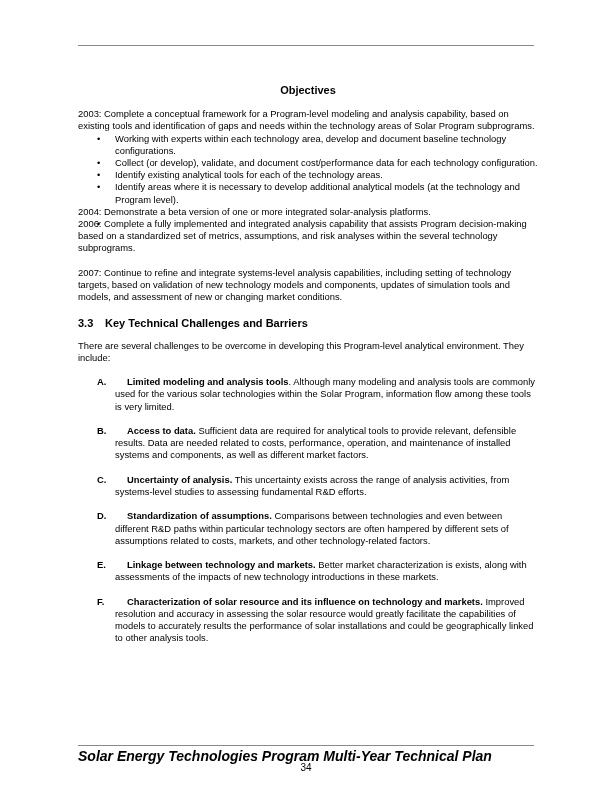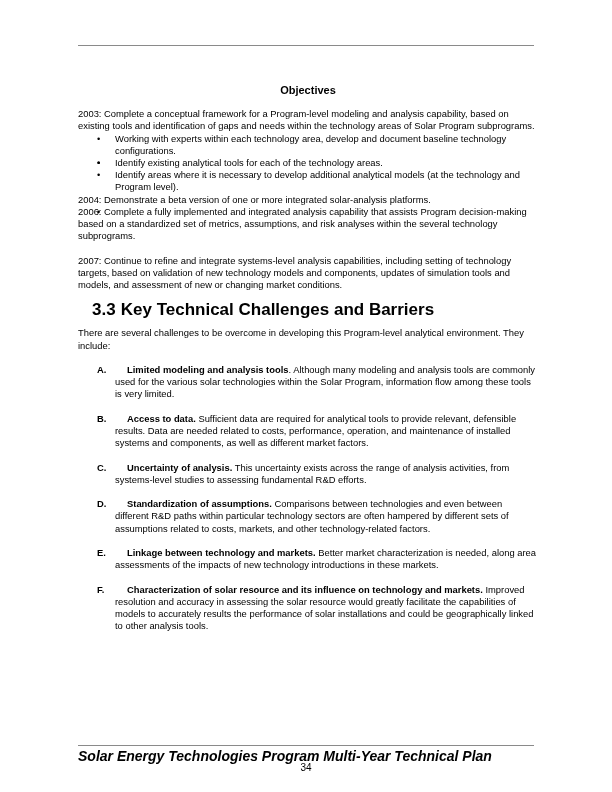--- a/index.html
+++ b/index.html
@@ -6,41 +6,41 @@
   body { width: 612px; height: 792px; position: relative; overflow: hidden;
          font-family: "Liberation Sans", sans-serif; color: #000; }
   .rule { position: absolute; left: 78px; width: 456px; height: 0; border-top: 1px solid #8a8a8a; }
   .content { position: absolute; left: 78px; top: 84px; width: 460px; font-size: 9.4px; line-height: 12.2px; }
   .h-obj { font-weight: bold; margin: 0 0 12px 0; font-size: 11px; text-align: center; }
   p { margin: 0; }
   .para { margin-bottom: 12.2px; }
   ul.bullets { list-style: none; margin: 0; padding: 0; }
   ul.bullets li { position: relative; padding-left: 37px; }
   ul.bullets li .dot { position: absolute; left: 19px; top: 0; }
-  .h33 { font-size: 17px; font-weight: bold; margin: 4px 0 10px 14px; line-height: 14px; }
+  .h33 { font-size: 11px; font-weight: bold; margin: 4px 0 10px 0; line-height: 14px; }
   .h33 .num { display: inline-block; width: 24px; }
   ol.alpha { list-style: none; margin: 12.2px 0 0 0; padding: 0; }
   ol.alpha li { position: relative; padding-left: 37px; margin-bottom: 12.2px; }
   ol.alpha li .ltr { position: absolute; left: 19px; top: 0; font-weight: bold; }
   ol.alpha li .lead { font-weight: bold; margin-left: 12px; }
   .footer-title { position: absolute; left: 78px; top: 748px; font-size: 14px; font-weight: bold; font-style: italic; }
   .page-num { position: absolute; left: 0; width: 612px; text-align: center; top: 762px; font-size: 10px; }
 </style>
 </head>
 <body>
 
 <div class="rule" style="top:45px"></div>
 
 <div class="content">
   <p class="h-obj">Objectives</p>
 
   <p>2003:  Complete a conceptual framework for a Program-level modeling and analysis capability, based on existing tools and identification of gaps and needs within the technology areas of Solar Program subprograms.</p>
   <ul class="bullets para">
     <li><span class="dot">•</span><span>Working with experts within each technology area, develop and document baseline technology configurations.</span></li>
-    <li><span class="dot">•</span></li>
+    <li><span class="dot">•</span><span>Collect (or develop), validate, and document cost/performance data for each technology configuration.</span></li>
     <li><span class="dot">•</span><span>Identify existing analytical tools for each of the technology areas.</span></li>
     <li><span class="dot">•</span><span>Identify areas where it is necessary to develop additional analytical models (at the technology and Program level).</span></li>
   </ul>
 
   <p>2004:  Demonstrate a beta version of one or more integrated solar-analysis platforms.</p>
   <ul class="bullets para">
     <li><span class="dot">•</span></li>
   </ul>
 
   <p class="para">2006:  Complete a fully implemented and integrated analysis capability that assists Program decision-making based on a standardized set of metrics, assumptions, and risk analyses within the several technology subprograms.</p>
@@ -48,20 +48,20 @@
 
   <h2 class="h33"><span class="num">3.3</span> <span>Key Technical Challenges and Barriers</span></h2>
 
   <p>There are several challenges to be overcome in developing this Program-level analytical environment. They include:</p>
 
   <ol class="alpha">
     <li><span class="ltr">A.</span><span class="lead">Limited modeling and analysis tools</span><span>.</span><span>  Although many modeling and analysis tools are commonly used for the various solar technologies within the Solar Program, information flow among these tools is very limited.</span></li>
     <li><span class="ltr">B.</span><span class="lead">Access to data.</span><span>  Sufficient data are required for analytical tools to provide relevant, defensible results.  Data are needed related to costs, performance, operation, and maintenance of installed systems and components, as well as different market factors.</span></li>
     <li><span class="ltr">C.</span><span class="lead">Uncertainty of analysis.</span><span>  This uncertainty exists across the range of analysis activities, from systems-level studies to assessing fundamental R&amp;D efforts.</span></li>
     <li><span class="ltr">D.</span><span class="lead">Standardization of assumptions.</span><span>  Comparisons between technologies and even between different R&amp;D paths within particular technology sectors are often hampered by different sets of assumptions related to costs, markets, and other technology-related factors.</span></li>
-    <li><span class="ltr">E.</span><span class="lead">Linkage between technology and markets.</span><span>  Better market characterization is needed, along area assessments of the impacts of new technology introductions in these markets.</span></li>
+    <li><span class="ltr">E.</span><span class="lead">Linkage between technology and markets.</span><span>  Better market characterization is exists, along with assessments of the impacts of new technology introductions in these markets.</span></li>
     <li><span class="ltr">F.</span><span class="lead">Characterization of solar resource and its influence on technology and markets.</span><span> Improved resolution and accuracy in assessing the solar resource would greatly facilitate the capabilities of models to accurately results the performance of solar installations and could be geographically linked to other analysis tools.</span></li>
   </ol>
 </div>
 
 <div class="rule" style="top:745px"></div>
 <div class="footer-title">Solar Energy Technologies Program Multi-Year Technical Plan</div>
 <div class="page-num">34</div>
 
 </body></html>

